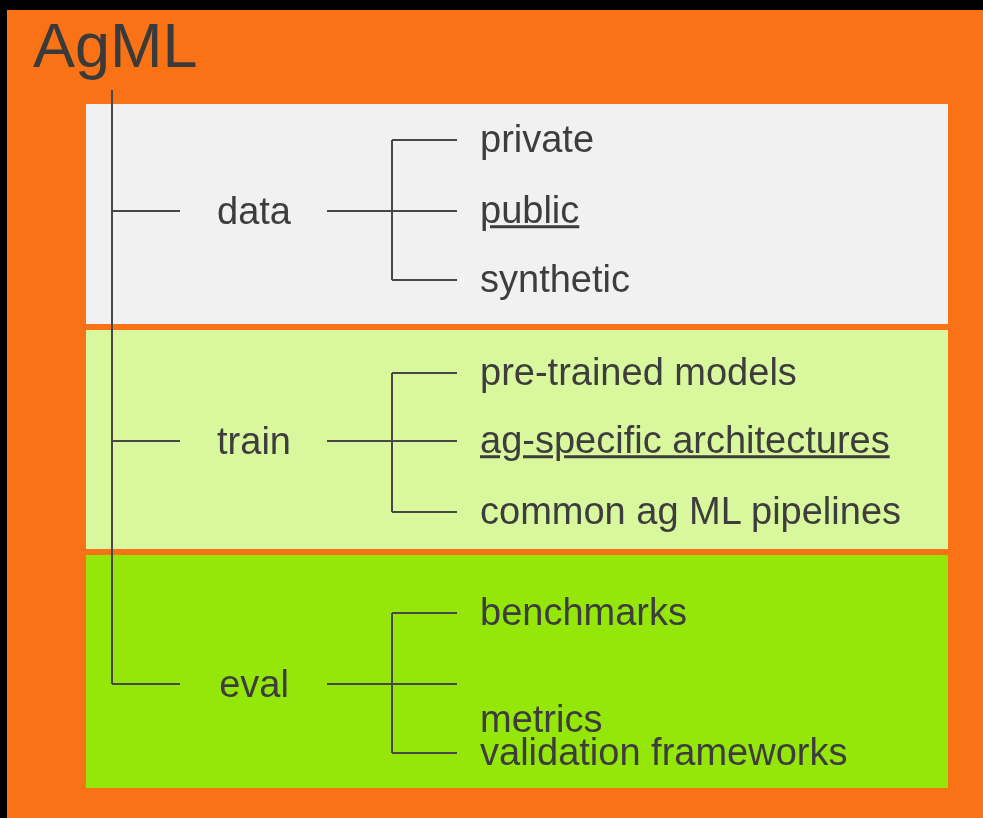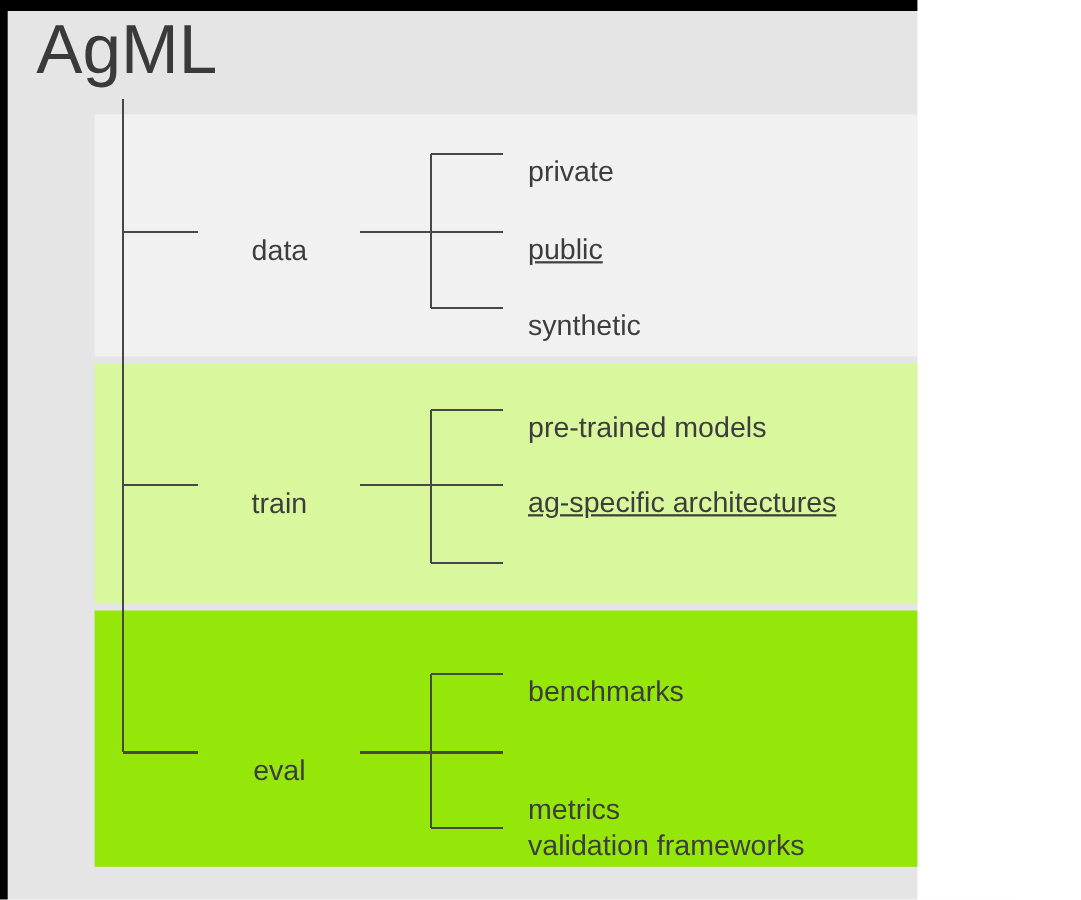--- a/index.html
+++ b/index.html
@@ -2,23 +2,23 @@
 <html><head>
 <meta charset="utf-8">
 <style>
   html, body {
     margin: 0;
     padding: 0;
     background: #ffffff;
   }
   .page {
     position: relative;
-    width: 834px;
+    width: 983px;
     height: 818px;
-    background: #e5e5e5;
+    background: #f97316;
     overflow: hidden;
     font-family: "Liberation Sans", "DejaVu Sans", sans-serif;
   }
   .bar-top {
     position: absolute;
     left: 0; top: 0;
     width: 983px; height: 10px;
     background: #000000;
   }
   .bar-left {
@@ -46,24 +46,23 @@
   .band-eval  { top: 555px; height: 233px; background: #95e70a; }
   .connectors {
     position: absolute;
     left: 0; top: 0;
     width: 983px; height: 818px;
     pointer-events: none;
   }
   .node {
     position: absolute;
     color: #3d3d3d;
-    font-size: 26px;
+    font-size: 38px;
     line-height: 1.0;
     white-space: nowrap;
-    margin-top: 16px;
   }
   .parent {
     left: 254px;
     transform: translate(-50%, -50%);
   }
   .leaf {
     left: 480px;
     transform: translateY(-52%);
   }
   
@@ -117,18 +116,19 @@
   <span class="node parent p-data">data</span>
   <span class="node parent p-train">train</span>
   <span class="node parent p-eval">eval</span>
 
   <span class="node leaf l-d0">private</span>
   <span class="node leaf l-d1">public</span>
   <span class="node leaf l-d2">synthetic</span>
 
   <span class="node leaf l-t0">pre-trained models</span>
   <span class="node leaf l-t1">ag-specific architectures</span>
+  <span class="node leaf l-t2">common ag ML pipelines</span>
 
   <span class="node leaf l-e0">benchmarks</span>
   <span class="node leaf l-e1">metrics</span>
   <span class="node leaf l-e2">validation frameworks</span>
 
 </div>
 
 </body></html>

